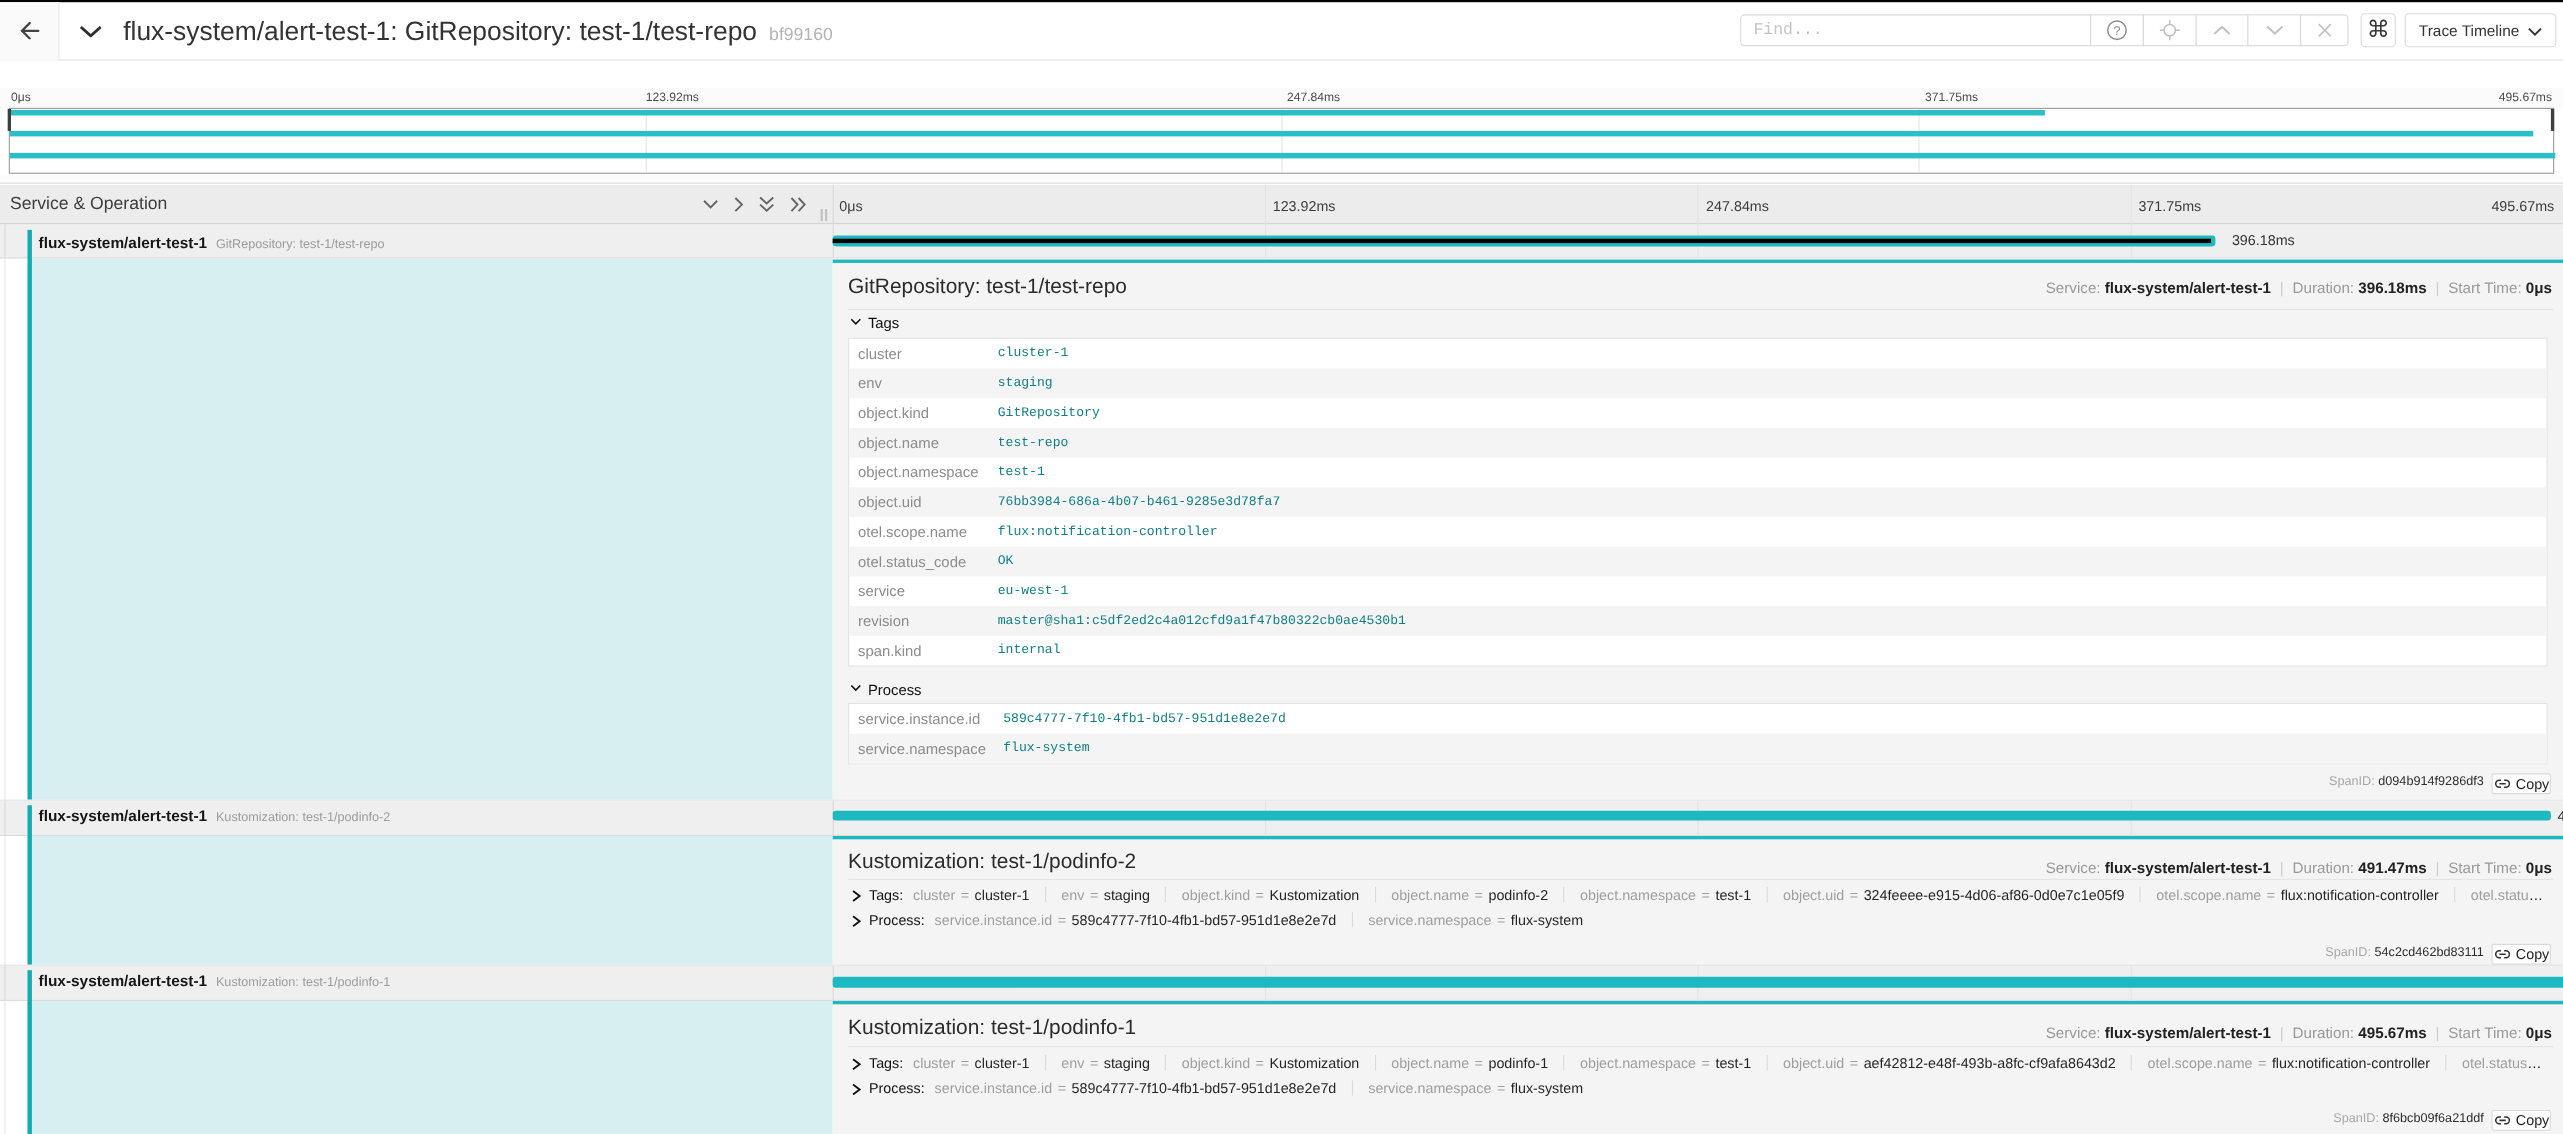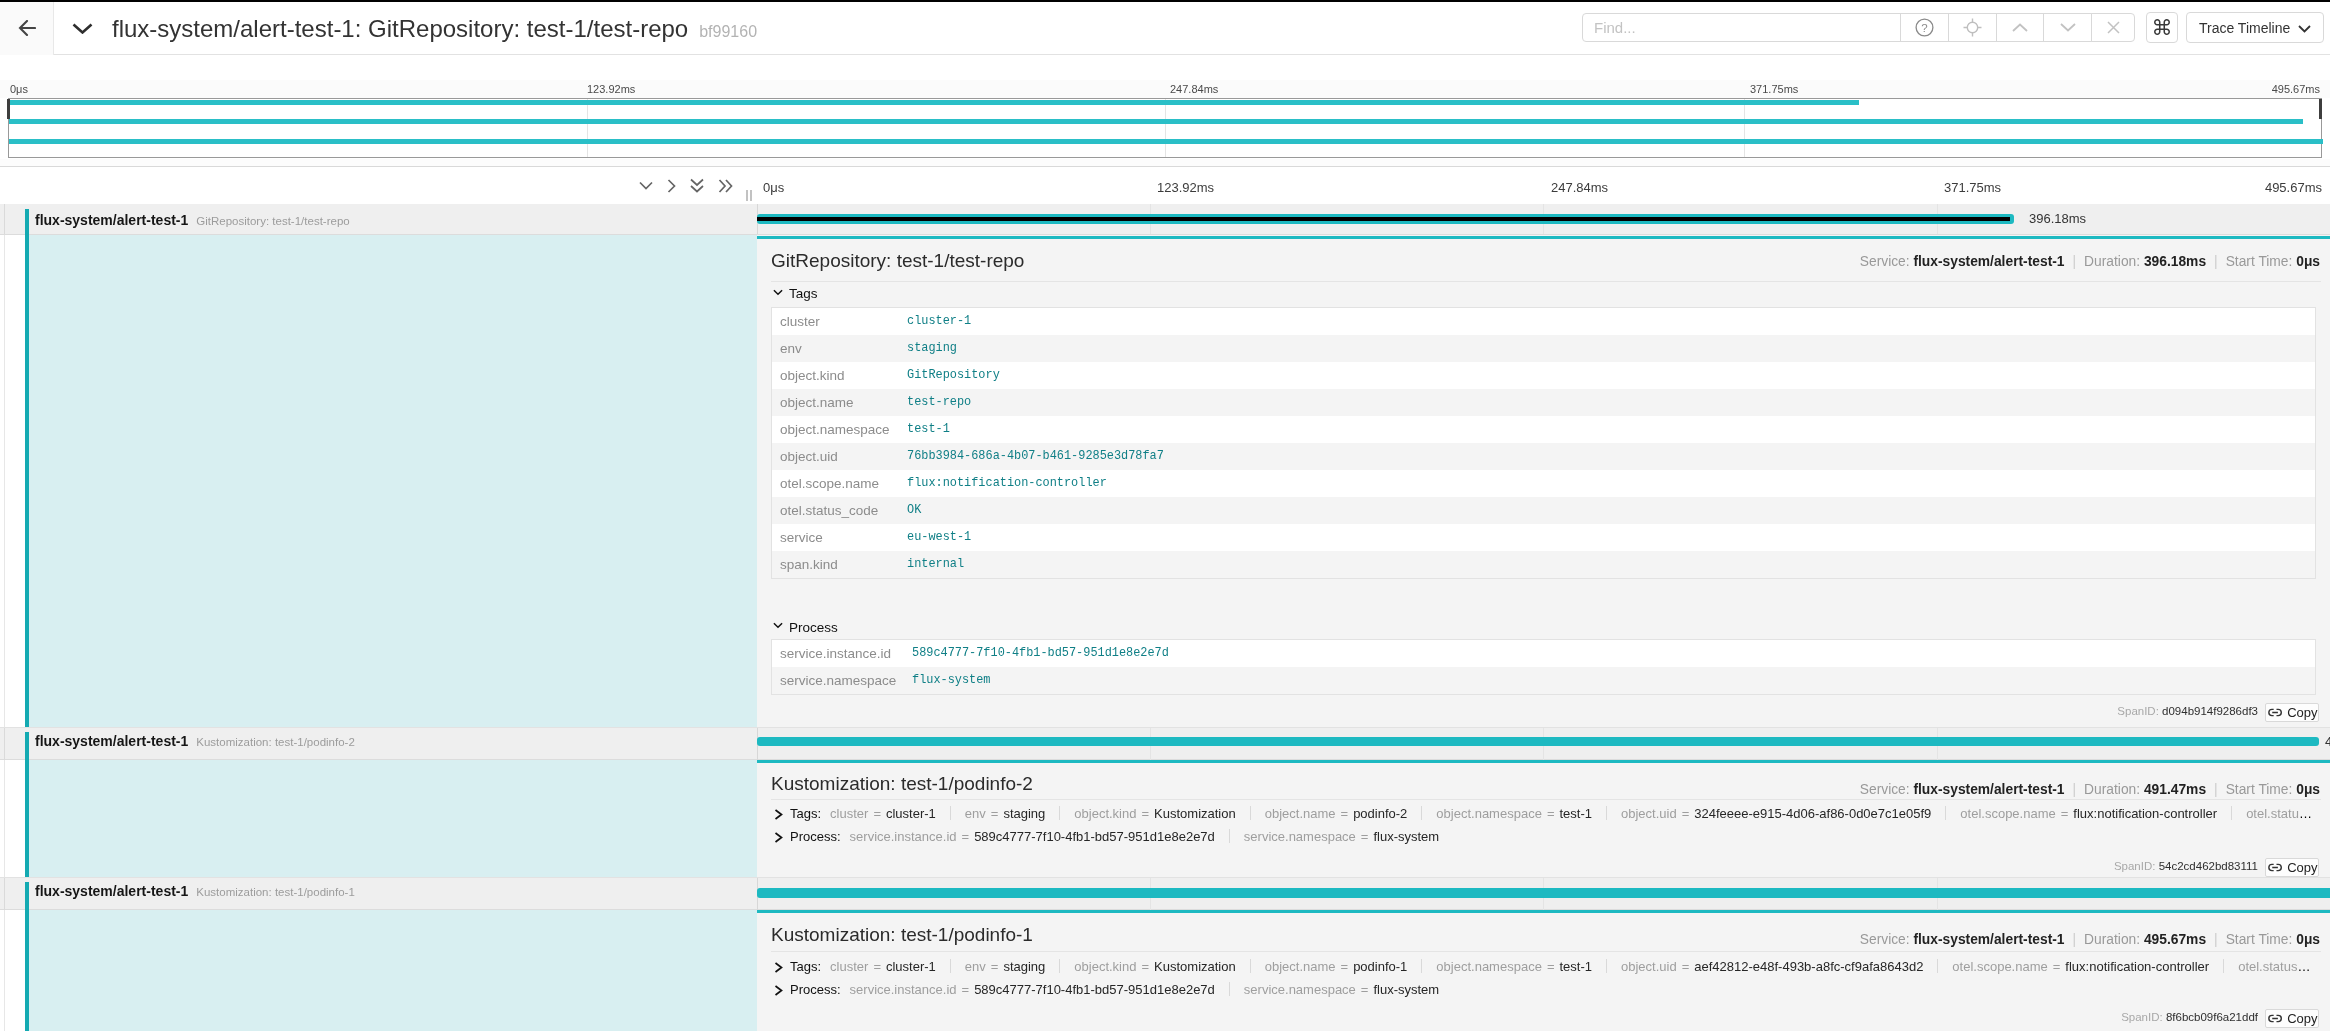--- a/index.html
+++ b/index.html
@@ -13,21 +13,21 @@
 
   
   #topline { left:0; top:0; width:2330px; height:2px; background:#010101; }
   #hdr { left:0; top:2px; width:2330px; height:53px; background:#fff; border-bottom:1px solid #e2e2e2; }
   #backbox { left:0; top:2px; width:54px; height:53px; background:#fafafa; border-right:1px solid #e8e8e8; }
   #htitle { left:112px; top:15px; font-size:24px; color:#333; white-space:nowrap; }
   #traceid { font-size:16px; color:#b3b3b3; margin-left:11px; }
 
   
   .findcell { position:absolute; top:13px; height:29px; border:1px solid #d9d9d9; background:#fff; }
-  #findinput { left:1582px; width:319px; border-radius:4px 0 0 4px; color:#737373; font-size:15px; line-height:27px; padding-left:11px; font-family:Liberation Sans, sans-serif; outline:none; }
+  #findinput { left:1582px; width:319px; border-radius:4px 0 0 4px; color:#737373; font-size:15px; line-height:27px; padding-left:11px; font-family:Liberation Mono, monospace; outline:none; }
   .btncell { position:absolute; top:13px; height:29px; border:1px solid #d9d9d9; background:#fff; display:flex; align-items:center; justify-content:center; }
   #btn-kbd { left:2146px; top:12px; width:32px; height:31px; border:1px solid #d9d9d9; border-radius:4px; background:#fff; display:flex; align-items:center; justify-content:center; font-size:21px; color:#383838; }
   #btn-view { left:2186px; top:12px; width:138px; height:31px; border:1px solid #d9d9d9; border-radius:4px; background:#fff; display:flex; align-items:center; justify-content:center; font-size:14px; color:#333; }
 
   
   #summary { left:0; top:55px; width:2330px; height:25px; background:#ececec; border-bottom:1px solid #e0e0e0; font-size:13.5px; color:#909090; line-height:25px; white-space:nowrap; }
   #summary b { color:#1c1c1c; font-weight:700; }
   #summary .dim b { color:#9a9a9a; }
   #summary .bar { color:#c9c9c9; padding:0 7.5px; }
 
@@ -140,20 +140,27 @@
     <div class="gridline" style="left:1156px;top:0;height:58px"></div>
     <div class="gridline" style="left:1735px;top:0;height:58px"></div>
     <div class="mmbar" style="left:0;top:1px;width:1850px"></div>
     <div class="mmbar" style="left:0;top:20px;width:2294px"></div>
     <div class="mmbar" style="left:0;top:40px;width:2314px"></div>
   </div>
   <div class="abs scrub" style="left:7px"></div>
   <div class="abs scrub" style="left:2319px"></div>
   <div class="abs" id="mmbottom"></div>
 
+  <div class="abs" id="sechead">
+      <span id="secttl">Service &amp; Operation</span>
+      <div class="gridline" style="left:1150px;top:0;height:36px"></div>
+      <div class="gridline" style="left:1543px;top:0;height:36px"></div>
+      <div class="gridline" style="left:1937px;top:0;height:36px"></div>
+      <div class="vsep" style="left:757px;top:0;height:36px"></div>
+    </div>
   <svg class="abs" style="left:639px;top:181px" width="14" height="9" viewBox="0 0 14 9">
       <path d="M1 1.5 L7 7.5 L13 1.5" stroke="#656565" stroke-width="1.7" fill="none"></path>
     </svg>
   <svg class="abs" style="left:667px;top:179px" width="9" height="14" viewBox="0 0 9 14">
       <path d="M1.5 1 L7.5 7 L1.5 13" stroke="#656565" stroke-width="1.7" fill="none"></path>
     </svg>
   <svg class="abs" style="left:690px;top:178px" width="14" height="15" viewBox="0 0 14 15">
       <path d="M1 1.5 L7 7 L13 1.5 M1 8 L7 13.5 L13 8" stroke="#656565" stroke-width="1.7" fill="none"></path>
     </svg>
   <svg class="abs" style="left:718px;top:179px" width="15" height="14" viewBox="0 0 15 14">
@@ -223,20 +230,24 @@
       </div>
     <div class="kvrow">
         <span class="k">otel.status_code</span>
         <span class="v">OK</span>
       </div>
     <div class="kvrow">
         <span class="k">service</span>
         <span class="v">eu-west-1</span>
       </div>
     <div class="kvrow">
+        <span class="k">revision</span>
+        <span class="v">master@sha1:c5df2ed2c4a012cfd9a1f47b80322cb0ae4530b1</span>
+      </div>
+    <div class="kvrow">
         <span class="k">span.kind</span>
         <span class="v">internal</span>
       </div>
   </div>
   <svg class="abs" style="left:773px;top:622px" width="10" height="7" viewBox="0 0 11 7">
       <path d="M1 1 L5.5 5.5 L10 1" stroke="#111" stroke-width="1.6" fill="none"></path>
     </svg>
   <div class="secttl2" style="left:789px;top:619.5px">Process</div>
   <div class="kvtable" style="top:638.5px">
     <div class="kvrow pr">

